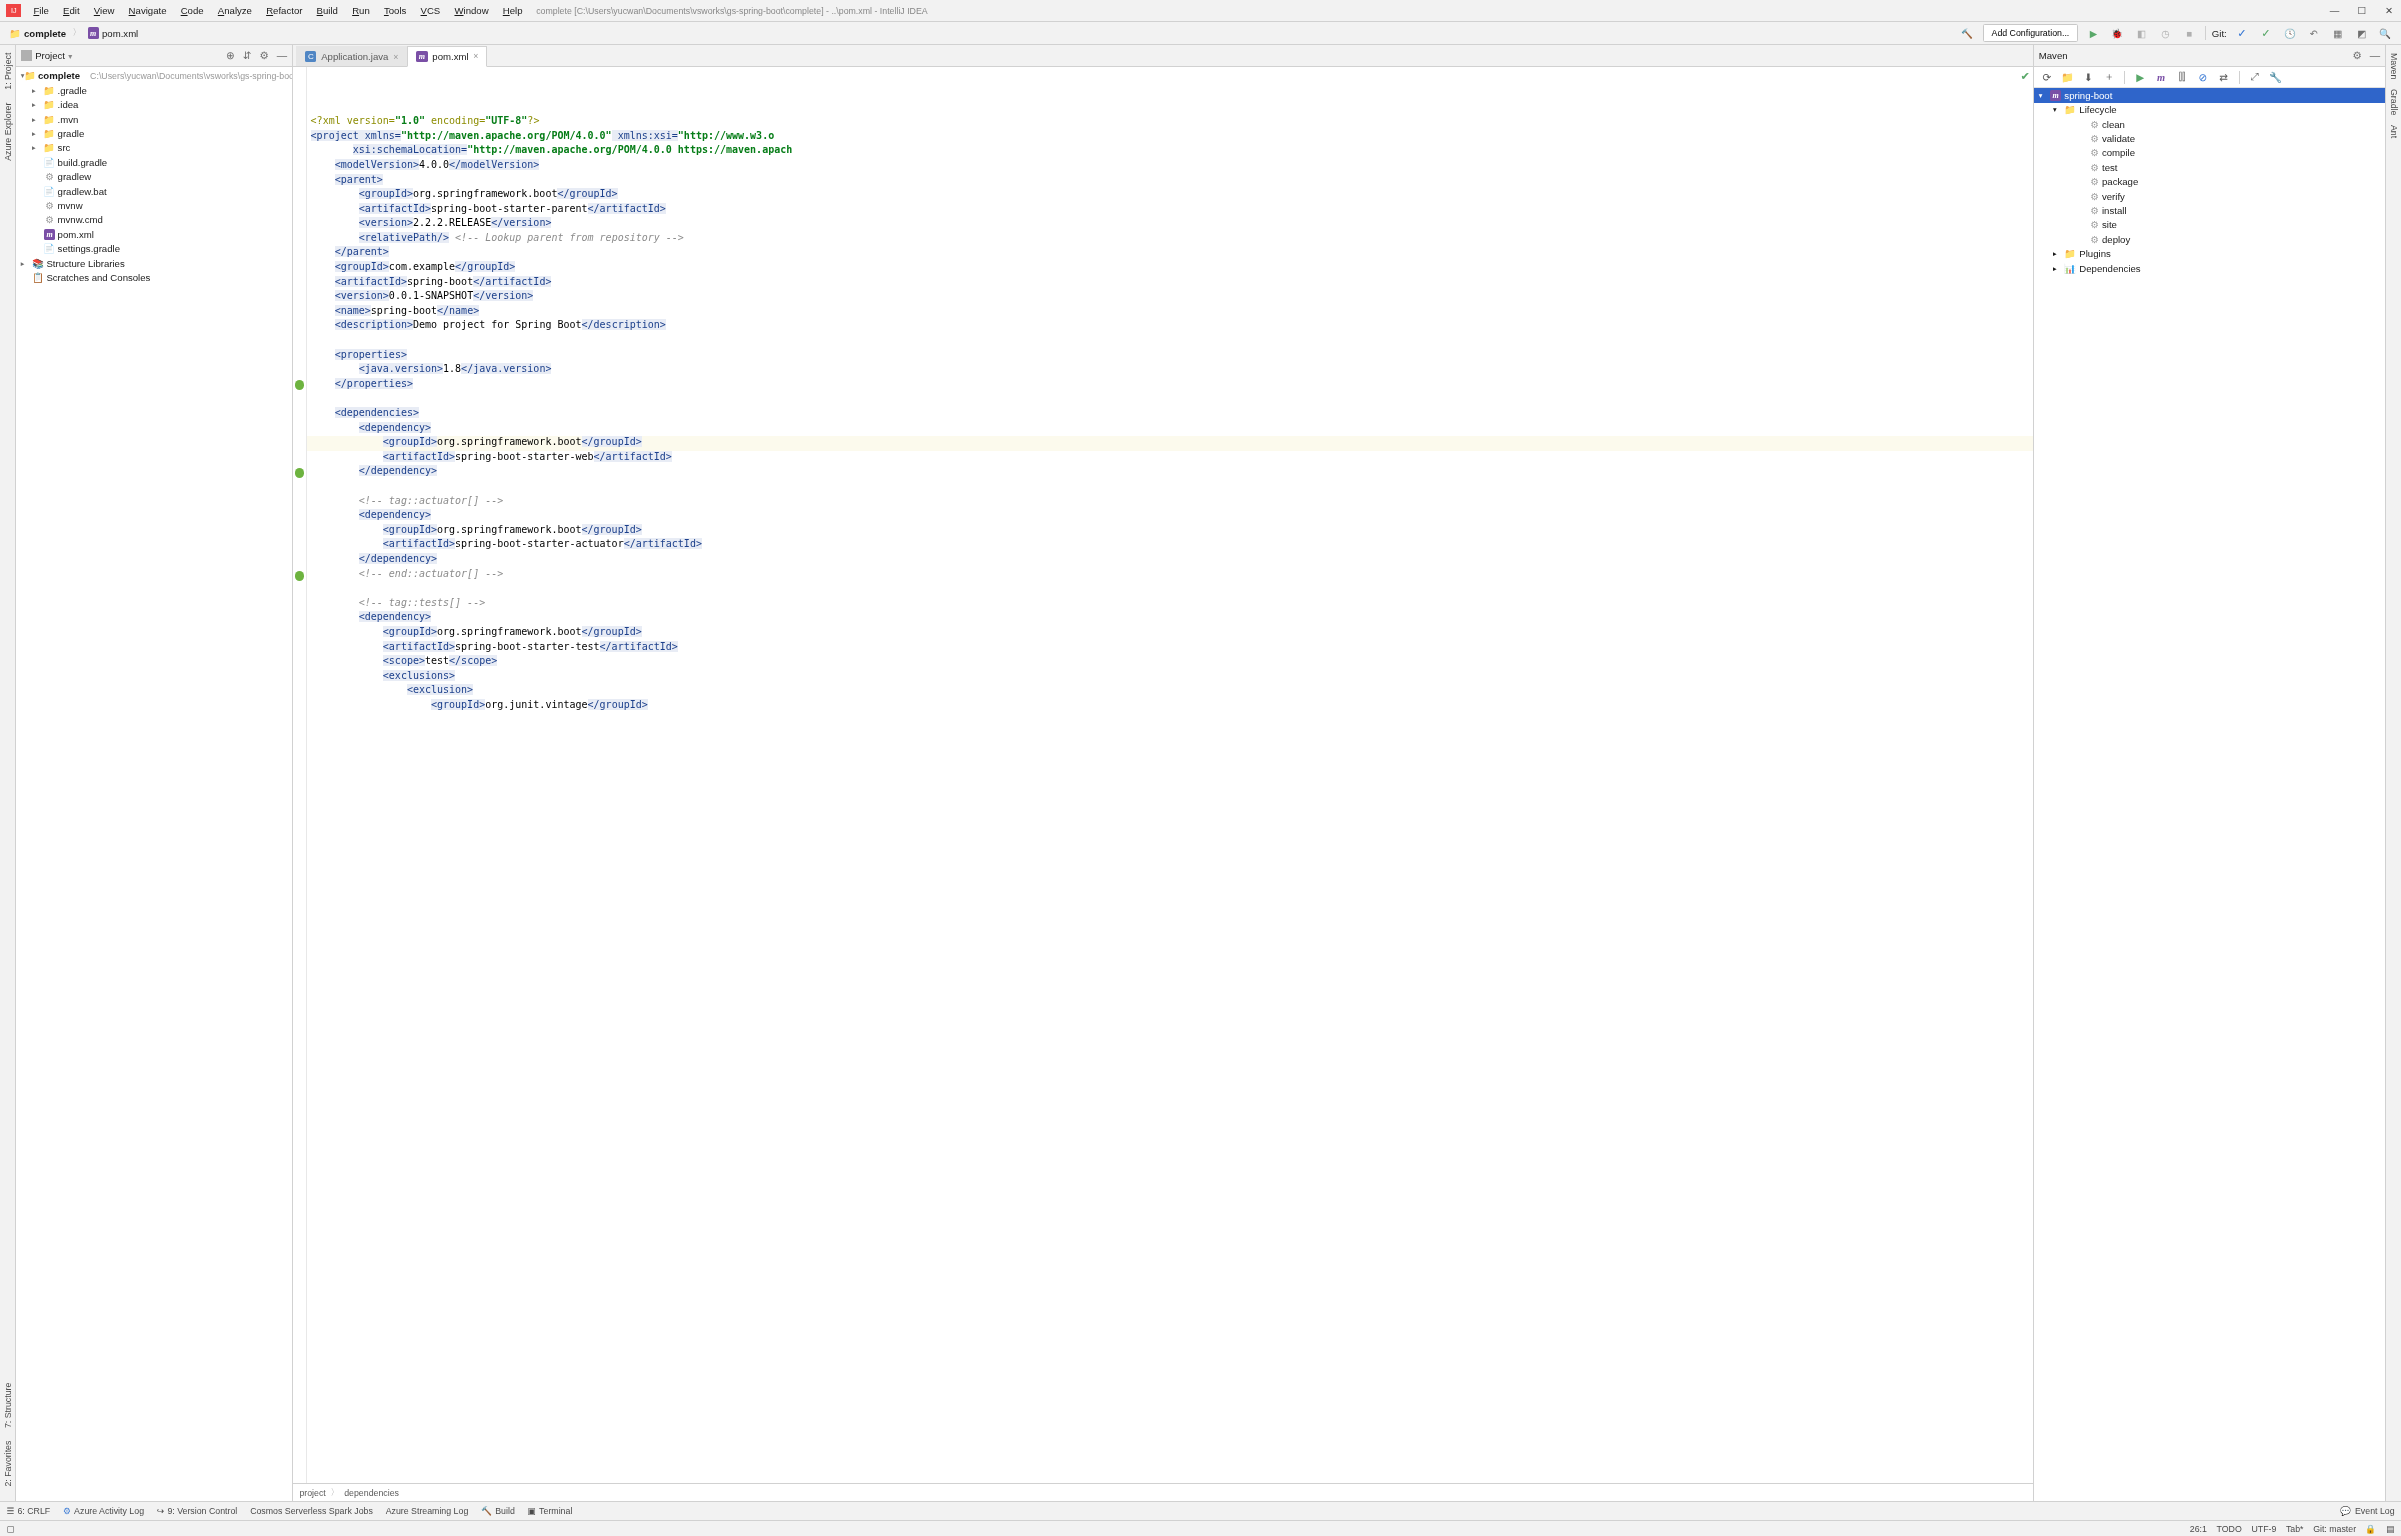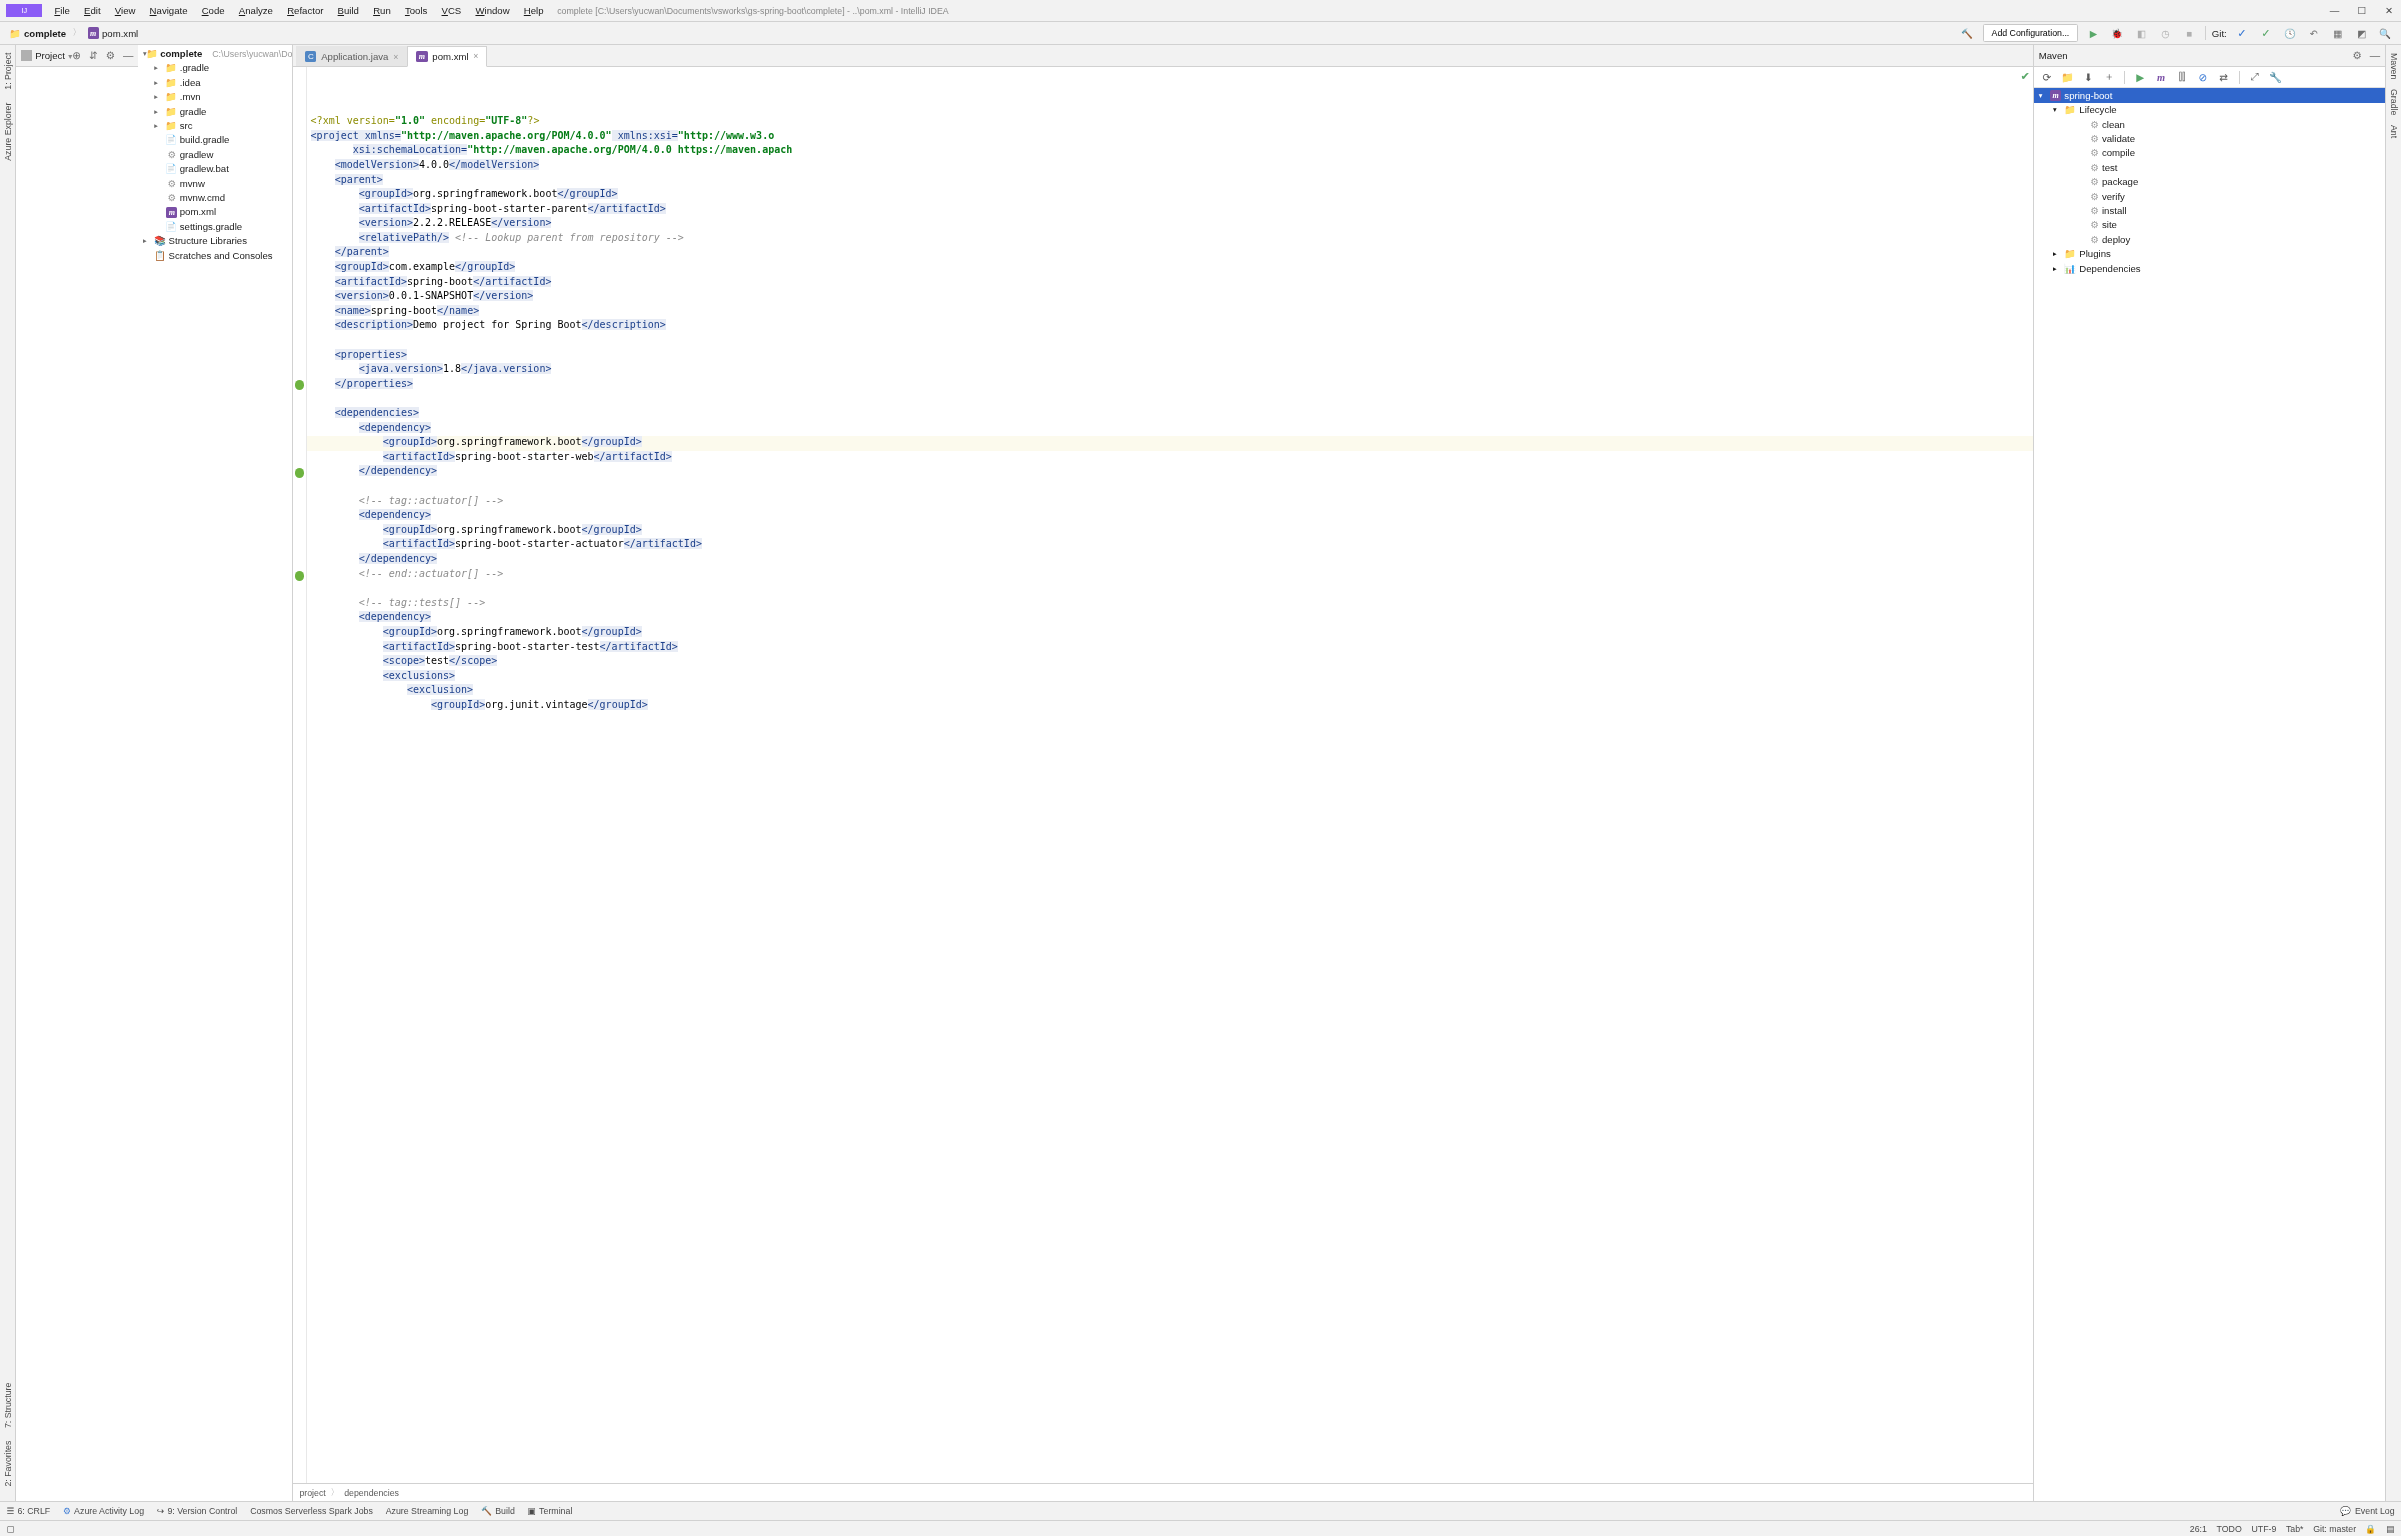--- a/index.html
+++ b/index.html
@@ -1,19 +1,19 @@
 <!DOCTYPE html>
 <html style="font-size:12.8px"><head>
 <meta charset="utf-8">
 <style>
 *{margin:0;padding:0;box-sizing:border-box}
 body{font-family:"Segoe UI",Arial,sans-serif;font-size:9.6px;color:#1a1a1a;background:#f2f2f2;overflow:hidden;height:100vh;display:flex;flex-direction:column}
 
 .titlebar{height:22.4px;background:#f2f2f2;display:flex;align-items:center;padding:0 6.4px;border-bottom:0.8px solid #d1d1d1}
-.appicon{width:36px;height:12.8px;background:#8b5cf6;margin-right:6.4px;display:flex;align-items:center;justify-content:center;color:#fff;font-weight:normal;font-size:7.2px}
+.appicon{width:15px;height:12.8px;background:#ef4444;margin-right:6.4px;display:flex;align-items:center;justify-content:center;color:#fff;font-weight:normal;font-size:7.2px}
 .menubar{display:flex;gap:3px}
 .menuitem{padding:2.4px 5.6px;border-radius:1.6px;cursor:pointer}
 .menuitem u{text-decoration:underline}
 .titletext{color:#888;margin-left:8px;font-size:8.8px;white-space:nowrap;overflow:hidden}
 .winbtns{margin-left:auto;display:flex;gap:16px;align-items:center}
 .winbtn{width:11.2px;height:11.2px;display:flex;align-items:center;justify-content:center;cursor:pointer;color:#444}
 
 .navbar{height:22.4px;background:#f2f2f2;display:flex;align-items:center;padding:0 6.4px;border-bottom:0.8px solid #d1d1d1}
 .breadcrumb{display:flex;align-items:center;gap:3.2px}
 .bcicon{width:11.2px;height:11.2px;display:inline-flex;align-items:center;justify-content:center}
@@ -29,21 +29,21 @@
 .gitin{color:#3979d4;font-size:11.2px}
 .gitcheck{color:#59a869;font-size:11.2px}
 
 .main{flex:1;display:flex;overflow:hidden;min-height:0}
 
 .leftstrip{width:16px;background:#f2f2f2;border-right:0.8px solid #d1d1d1;display:flex;flex-direction:column;align-items:center;padding-top:3.2px;gap:3.2px}
 .striplabel{writing-mode:vertical-rl;transform:rotate(180deg);font-size:8.8px;padding:4.8px 1.6px;cursor:pointer;color:#4a4a4a;white-space:nowrap}
 
 .rightstrip{width:16px;background:#f2f2f2;border-left:0.8px solid #d1d1d1;display:flex;flex-direction:column;align-items:center;padding-top:3.2px}
 
-.projectpanel{width:277px;background:#fff;border-right:0.8px solid #d1d1d1;display:flex;flex-direction:row}
+.projectpanel{width:277px;background:#fff;border-right:0.8px solid #d1d1d1;display:flex;flex-direction:column}
 .panelheader{height:22.4px;background:#f2f2f2;display:flex;align-items:center;padding:0 4.8px;border-bottom:0.8px solid #d1d1d1}
 .panelhicon{width:11.2px;height:11.2px;margin-right:3.2px;background:#b0b0b0}
 .paneltitle{font-size:9.6px}
 .panelhbtns{margin-left:auto;display:flex;gap:8px;align-items:center;color:#6e6e6e}
 .panelhbtn{cursor:pointer;font-size:10.4px}
 .tree{flex:1;overflow:auto;padding:1.6px 0}
 .treenode{display:flex;align-items:center;height:14.4px;padding-left:4.8px;cursor:pointer;white-space:nowrap}
 .treearrow{width:11.2px;font-size:7.2px;color:#6e6e6e;display:inline-block}
 .treeicon{width:12.8px;text-align:center;margin-right:1.6px}
 .treelabel{font-size:9.6px}

